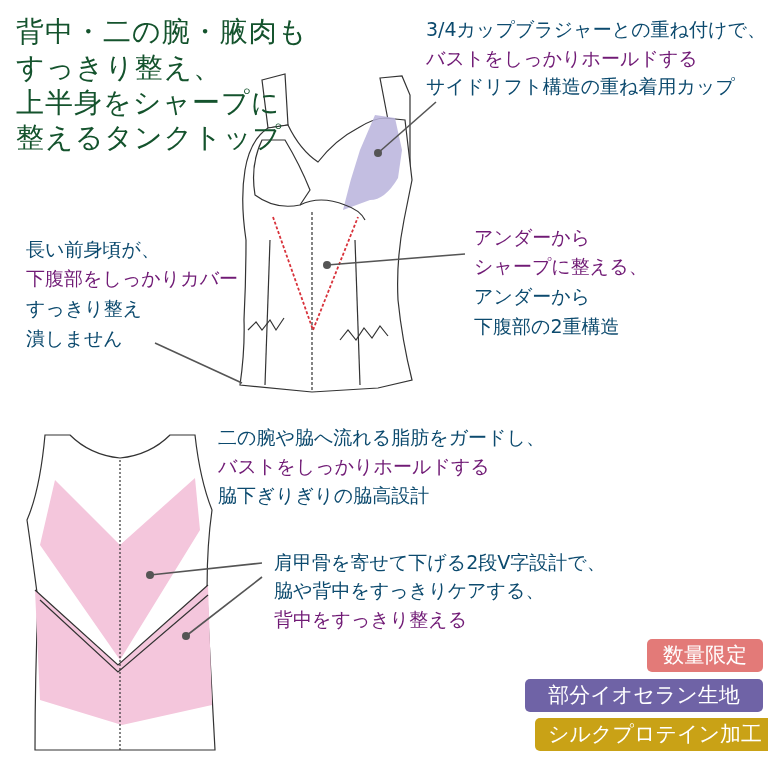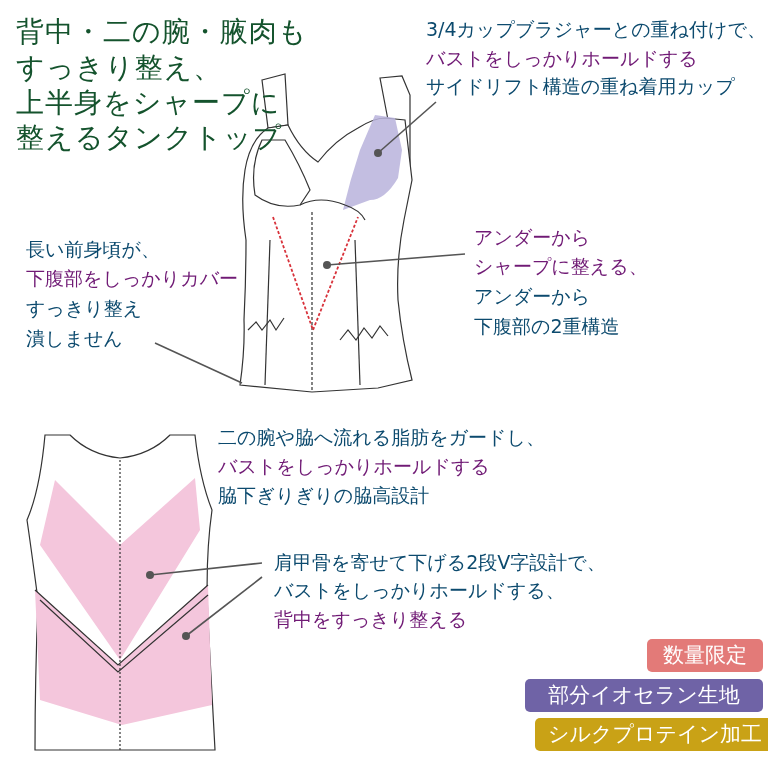--- a/index.html
+++ b/index.html
@@ -97,19 +97,19 @@
 </div>
 
 <div>
   <div class="txt cap gray" style="left:218px;top:428px;">二の腕や脇へ流れる脂肪をガードし、</div>
   <div class="txt cap orange" style="left:218px;top:457px;">バストをしっかりホールドする</div>
   <div class="txt cap gray" style="left:218px;top:486px;">脇下ぎりぎりの脇高設計</div>
 </div>
 
 <div>
   <div class="txt cap gray" style="left:274px;top:553px;">肩甲骨を寄せて下げる2段V字設計で、</div>
-  <div class="txt cap gray" style="left:274px;top:581px;">バストをしっかりホールドする、</div>
+  <div class="txt cap gray" style="left:274px;top:581px;">脇や背中をすっきりケアする、</div>
   <div class="txt cap orange" style="left:274px;top:610px;">背中をすっきり整える</div>
 </div>
 
 <div class="badge" style="left:647px;top:639px;width:116px;height:33px;background:#e37a78;">数量限定</div>
 <div class="badge" style="left:525px;top:679px;width:238px;height:33px;background:#6f63a6;">部分イオセラン生地</div>
 <div class="badge" style="left:535px;top:718px;width:240px;height:33px;background:#c9a216;">シルクプロテイン加工</div>
 
 </body></html>

